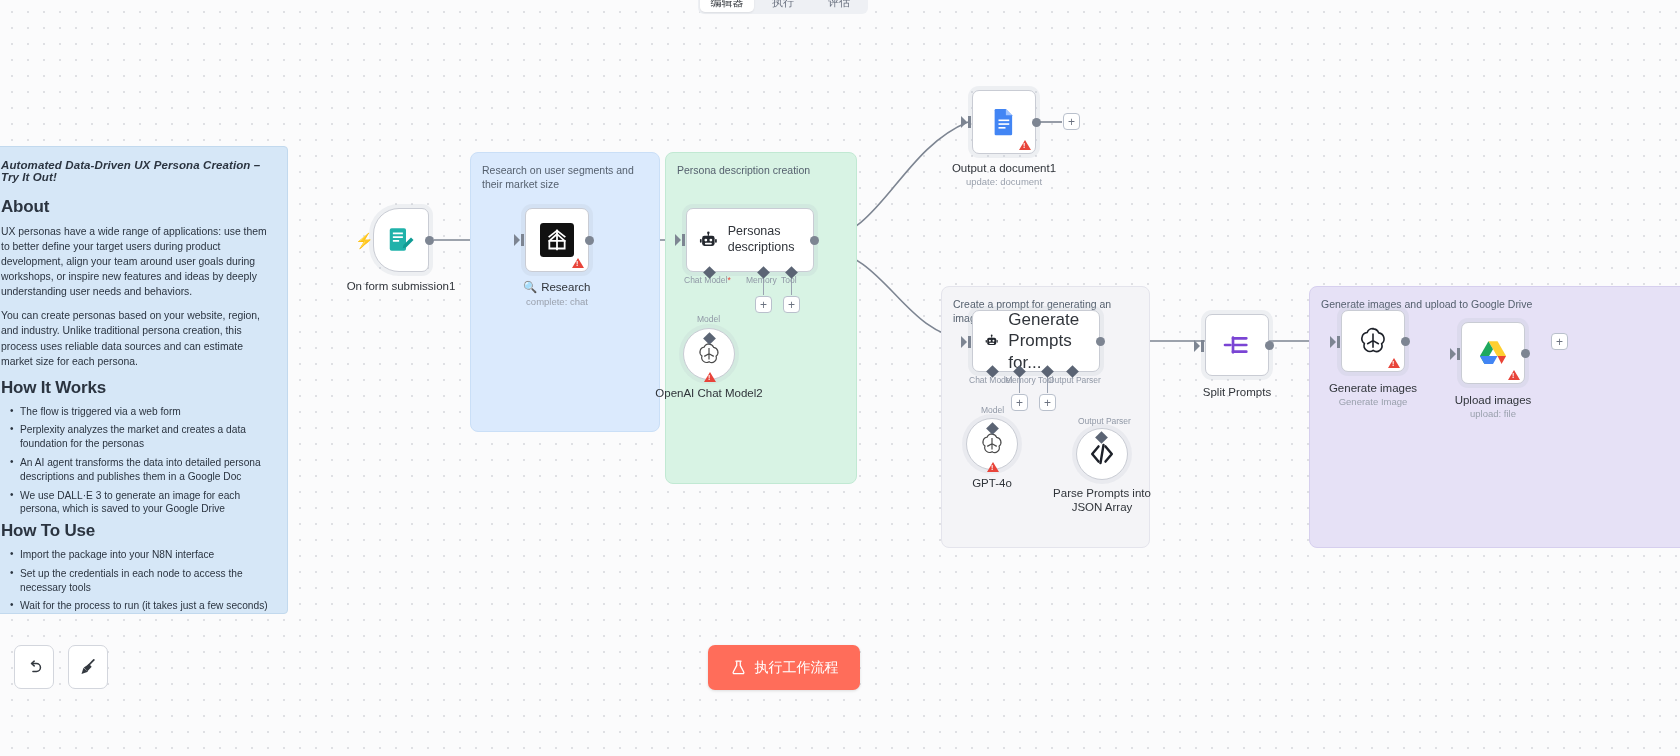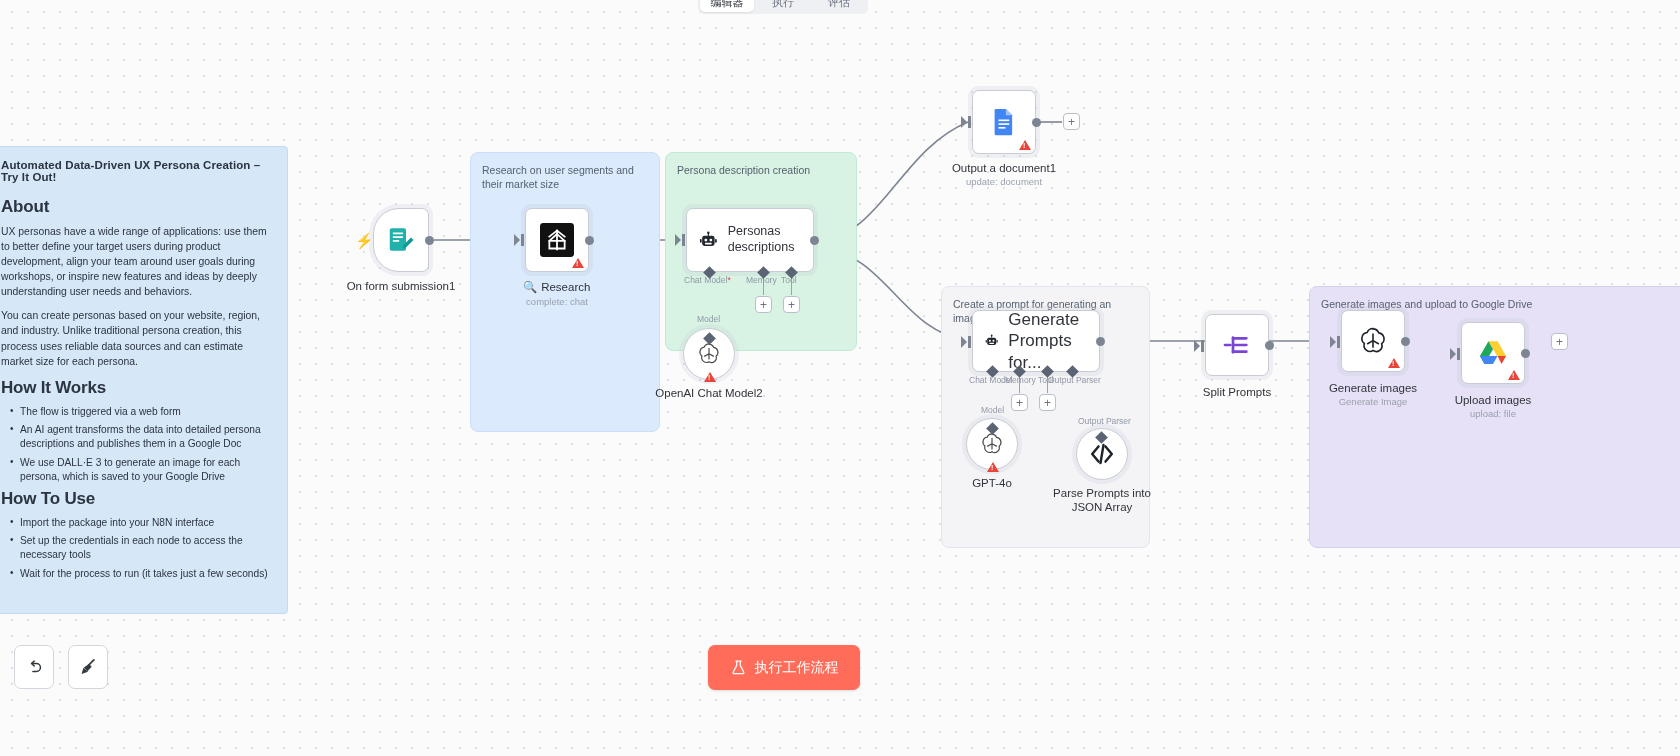--- a/index.html
+++ b/index.html
@@ -30,36 +30,36 @@
   }
   #topbar .tab.active { background:#ffffff; color:#30343a; box-shadow:0 1px 2px rgba(0,0,0,.08); }
 
   
   #sticky {
     position:absolute; left:-62px; top:146px; width:350px; height:468px;
     background:#d6e7f7; border:1px solid #c2d9ee; border-radius:4px;
     padding:12px 14px 10px 62px; overflow:hidden; color:#2b3440;
     z-index:5;
   }
-  #sticky .st-title { font-weight:bold; font-size:11.5px; margin-bottom:14px; letter-spacing:.1px;}
+  #sticky .st-title { font-style:italic; font-weight:bold; font-size:11.5px; margin-bottom:14px; letter-spacing:.1px;}
   #sticky h2 { font-size:17px; font-weight:bold; margin:4px 0 7px 0; letter-spacing:-.2px;}
   #sticky p { font-size:10.4px; line-height:1.45; margin-bottom:9px;}
   #sticky ul { list-style:none; margin:0 0 4px 0;padding-left:9px;}
   #sticky li { font-size:10.2px; line-height:1.35; margin-bottom:5px; padding-left:10px; position:relative;}
   #sticky li:before { content:"•"; position:absolute; left:0; top:-1px; font-size:10px;}
 
   
   .group { position:absolute; border-radius:8px; z-index:3; }
   .group .g-label {
     position:absolute; left:11px; top:10px; font-size:10.5px; color:#55606e;
     line-height:1.35; width:calc(100% - 22px);
   }
   #grp-research { left:470px; top:152px; width:190px; height:280px;
     background:#dbeafd; border:1px solid #cadff7;}
-  #grp-persona { left:665px; top:152px; width:192px; height:199px;
+  #grp-persona { left:665px; top:152px; width:192px; height:332px;
     background:#d8f3e4; border:1px solid #c1e9d3;}
   #grp-prompt { left:941px; top:286px; width:209px; height:262px;
     background:#f4f4f7; border:1px solid #e4e4ec;}
   #grp-images { left:1309px; top:286px; width:400px; height:262px;
     background:#e6e1f6; border:1px solid #d6cfee;}
 
   
   .node { position:absolute; z-index:10; }
   .node .box {
     width:64px; height:64px; background:#fff; border:1px solid #c9ccd4;
@@ -161,20 +161,21 @@
 </div>
 
 <div id="sticky">
   <div class="st-title">Automated Data-Driven UX Persona Creation – Try It Out!</div>
   <h2>About</h2>
   <p>UX personas have a wide range of applications: use them to better define your target users during product development, align your team around user goals during workshops, or inspire new features and ideas by deeply understanding user needs and behaviors.</p>
   <p>You can create personas based on your website, region, and industry. Unlike traditional persona creation, this process uses reliable data sources and can estimate market size for each persona.</p>
   <h2>How It Works</h2>
   <ul>
     <li>The flow is triggered via a web form</li>
+    <li>Perplexity analyzes the market and creates a data foundation for the personas</li>
     <li>An AI agent transforms the data into detailed persona descriptions and publishes them in a Google Doc</li>
     <li>We use DALL·E 3 to generate an image for each persona, which is saved to your Google Drive</li>
   </ul>
   <h2>How To Use</h2>
   <ul>
     <li>Import the package into your N8N interface</li>
     <li>Set up the credentials in each node to access the necessary tools</li>
     <li>Wait for the process to run (it takes just a few seconds)</li>
 
   </ul>

